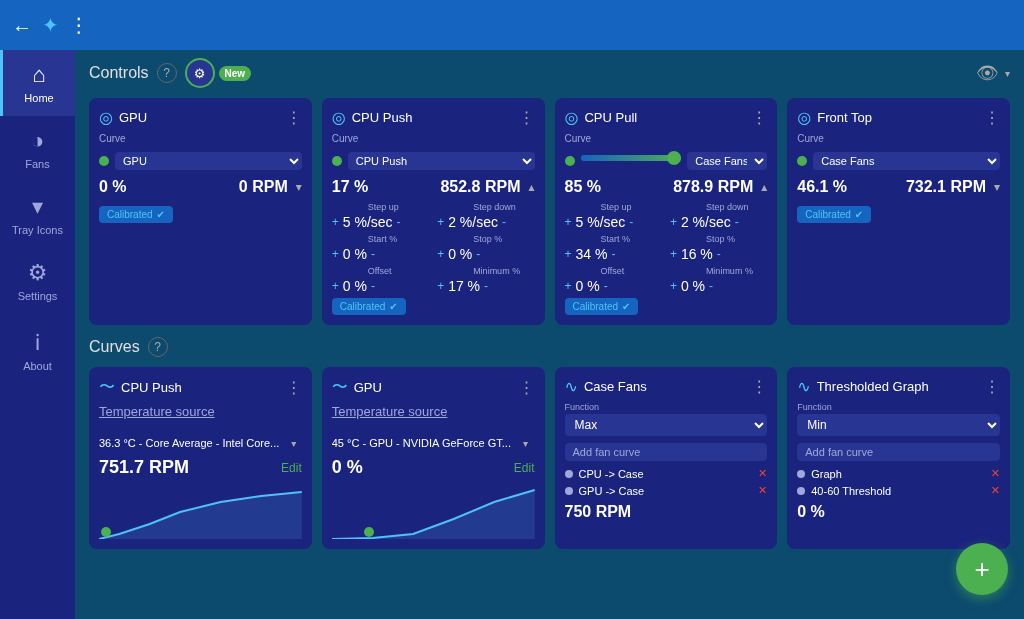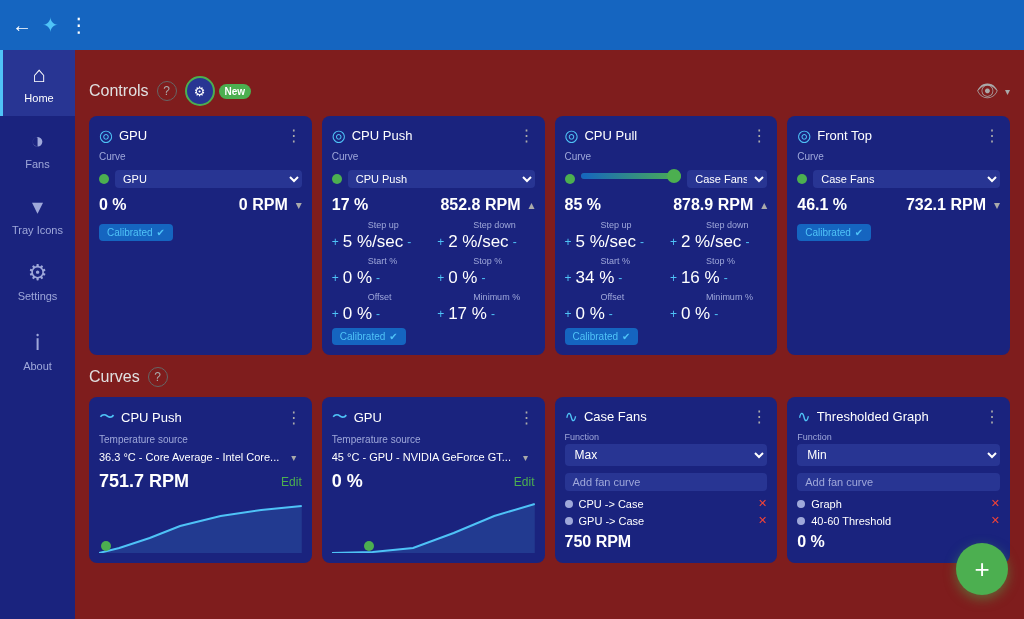--- a/index.html
+++ b/index.html
@@ -73,23 +73,23 @@
       color: #fff;
       border-left: 3px solid #4fc3f7;
     }
     .sidebar-item .si-icon {
       font-size: 22px;
     }
 
     
     .content {
       flex: 1;
-      background: #7f1d1d;
+      background: #0c4a6e;
       overflow-y: auto;
-      padding: 26px 14px;
+      padding: 8px 14px;
     }
 
     
     .section-header {
       display: flex;
       align-items: center;
       gap: 8px;
       margin-bottom: 10px;
     }
     .section-title {
@@ -265,21 +265,21 @@
       font-size: 9px;
       color: #9fa8da;
       margin-left: 36px;
     }
     .param-row {
       display: flex;
       align-items: center;
       gap: 4px;
     }
     .param-val {
-      font-size: 17px;
+      font-size: 14px;
       color: #fff;
     }
     .param-btn {
       font-size: 12px;
       color: #4fc3f7;
       cursor: pointer;
       line-height: 1;
     }
 
     
@@ -304,23 +304,24 @@
     .curve-card-menu {
       font-size: 16px;
       color: #aaa;
       cursor: pointer;
     }
     .curve-icon {
       font-size: 16px;
       color: #4fc3f7;
     }
     .curve-source-label {
-      font-size: 10px;
+      font-size: 13px;
       color: #9fa8da;
-      margin-bottom: 6px;
+      margin-bottom: 18px;
+      text-decoration: underline;
     }
     .curve-source-val {
       font-size: 11px;
       color: #fff;
       display: flex;
       align-items: center;
       gap: 12px;
       margin-bottom: 8px;
     }
     .curve-rpm-row {

